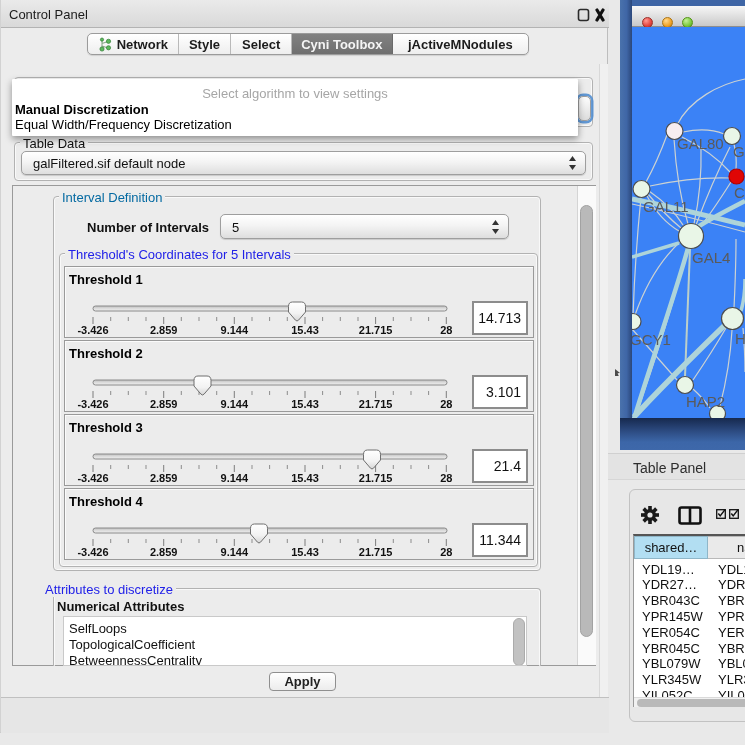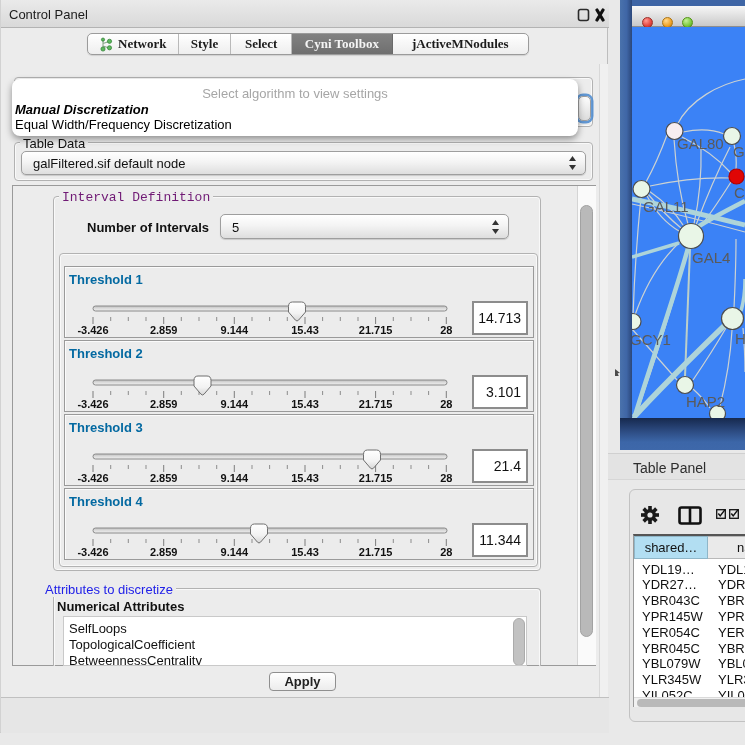--- a/index.html
+++ b/index.html
@@ -11,21 +11,21 @@
 
 #win { left:0; top:0; width:608px; height:733px; background:#ececec; border-left:1px solid #d2d2d2;
   border-right:1px solid #bdbdbd; border-bottom:1px solid #c6c6c6; }
 #titlebar { left:0; top:0; width:608px; height:28px;
   background:linear-gradient(#eaeaea,#d9d9d9); border-bottom:1px solid #b3b3b3; }
 #titlebar .t { position:absolute; left:8px; top:7px; font-size:13px; color:#1c1c1c; }
 
 
 .seg { position:absolute; display:flex; border:1px solid #9b9b9b; border-radius:5px;
   background:linear-gradient(#ffffff,#eeeeee); overflow:hidden;
-  box-shadow:0 1px 1px rgba(0,0,0,0.12);font-family:Liberation Serif, serif; }
+  box-shadow:0 1px 1px rgba(0,0,0,0.12); }
 .seg .s { display:flex; align-items:center; justify-content:center;
   font-size:13px; font-weight:bold; color:#1c1c1c; border-right:1px solid #b9b9b9; }
 .seg .s:last-child { border-right:none; }
 .seg .sel { background:linear-gradient(#828282,#6f6f6f); color:#f5f5f5;
   border-right-color:#6a6a6a; }
 
 
 .group { position:absolute; border:1px solid #b2b2b2; border-radius:4px;
   box-shadow:inset 0 0 0 1px rgba(255,255,255,0.7); }
 .gl { position:absolute; font-size:13px; background:#ececec; padding:0 3px; white-space:nowrap; }
@@ -35,32 +35,32 @@
   background:linear-gradient(#ffffff 0%,#f4f4f4 45%,#dedede 100%);
   box-shadow:0 1px 1px rgba(0,0,0,0.15); }
 .combo .cv { position:absolute; left:11px; top:50%; transform:translateY(-50%);
   font-size:13px; color:#111; }
 .combo .ar { position:absolute; right:8px; top:50%; transform:translateY(-50%);
   width:9px; height:16px; }
 
 .thpanel { position:absolute; left:63px; width:470px; height:72px;
   border:1px solid #9a9a9a; background:#ececec;
   box-shadow:inset 1px 1px 0 rgba(255,255,255,0.8); }
-.thpanel .tl { position:absolute; left:4px; top:5px; font-size:13px; font-weight:bold; color:#0369a1;text-align:center; }
+.thpanel .tl { position:absolute; left:4px; top:5px; font-size:13px; font-weight:bold; color:#000000;text-align:center; }
 .vbox { position:absolute; left:407px; top:34px; width:56px; height:34px;
   background:#fff; border:2px solid #8c8c8c; }
 .vbox span { position:absolute; right:5px; top:50%; transform:translateY(-50%);
   font-size:14px; color:#111; }
 
 
 #popup { left:11px; top:79px; width:566px; height:57px; background:#fff;
-  border-radius:8px; box-shadow:0 3px 7px rgba(0,0,0,0.4); z-index:50; }
+  border-radius:1px; box-shadow:0 3px 7px rgba(0,0,0,0.4); z-index:50; }
 #popup .ph { position:absolute; left:0; top:7px; width:100%; text-align:center;
   font-size:13px; color:#a6a6a6; }
-#popup .p1 { position:absolute; left:3px; top:23px; font-size:13px; font-weight:bold; color:#000;font-style:italic; }
+#popup .p1 { position:absolute; left:3px; top:23px; font-size:13px; font-weight:bold; color:#000; }
 #popup .p2 { position:absolute; left:3px; top:38px; font-size:13px; color:#000; }
 
 
 #netwin { left:620px; top:0; width:125px; height:450px; background:#3e65a5; }
 #nettitle { left:632px; top:6px; width:113px; height:21px;
   background:linear-gradient(#f7f7f7,#c9c9c9); border-bottom:1px solid #8e8e8e; }
 .light { position:absolute; top:11px; width:11px; height:11px; border-radius:50%; }
 #canvas { left:632px; top:27px; width:113px; height:391px; background:#3b82f6; }
 #canshadow { left:620px; top:418px; width:125px; height:32px;
   background:linear-gradient(#16294e,#2c4a80 40%,#3c66a8 75%,#3e68aa); }
@@ -120,32 +120,33 @@
 
     <div class="abs" style="left:11px; top:185px; width:584px; height:481px;
          border:1px solid #9a9a9a; background:#ececec;"></div>
 
     <div class="abs" style="left:576px; top:186px; width:19px; height:479px; background:#fafafa;
          border-left:1px solid #d4d4d4;"></div>
     <div class="abs" style="left:579px; top:205px; width:13px; height:432px; background:#b9b9b9;
          border:1px solid #a2a2a2; border-radius:7px;"></div>
 
     <div class="group" style="left:52px; top:196px; width:488px; height:375px;"></div>
-    <div class="gl" style="left:58px; top:190px; color:#701a75;font-family:Liberation Mono, monospace;">Interval Definition</div>
+    <div class="gl" style="left:58px; top:190px; color:#0369a1;">Interval Definition</div>
 
     <div class="abs" style="left:86px; top:220px; font-size:13px; font-weight:bold; color:#111;">Number of Intervals</div>
     <div class="combo" style="left:219px; top:214px; width:289px; height:25px;">
       <span class="cv">5</span>
       <svg class="ar" viewBox="0 0 9 16">
           <path d="M4.5 1 L8 6 H1 Z" fill="#333"></path>
           <path d="M4.5 15 L1 10 H8 Z" fill="#333"></path>
         </svg>
     </div>
 
     <div class="group" style="left:58px; top:253px; width:479px; height:314px;"></div>
+    <div class="gl" style="left:64px; top:247px; color:#2121e8;">Threshold's Coordinates for 5 Intervals</div>
 
     <div class="thpanel" style="top:266px;">
       <div class="tl">Threshold 1</div>
       <svg style="position:absolute;left:0;top:0;" width="470" height="72" viewBox="0 0 470 72">
           <defs>
             <linearGradient id="trk" x1="0" y1="0" x2="0" y2="1">
               <stop offset="0" stop-color="#bfbfbf"></stop>
               <stop offset="0.5" stop-color="#dcdcdc"></stop>
               <stop offset="1" stop-color="#efefef"></stop>
             </linearGradient>

